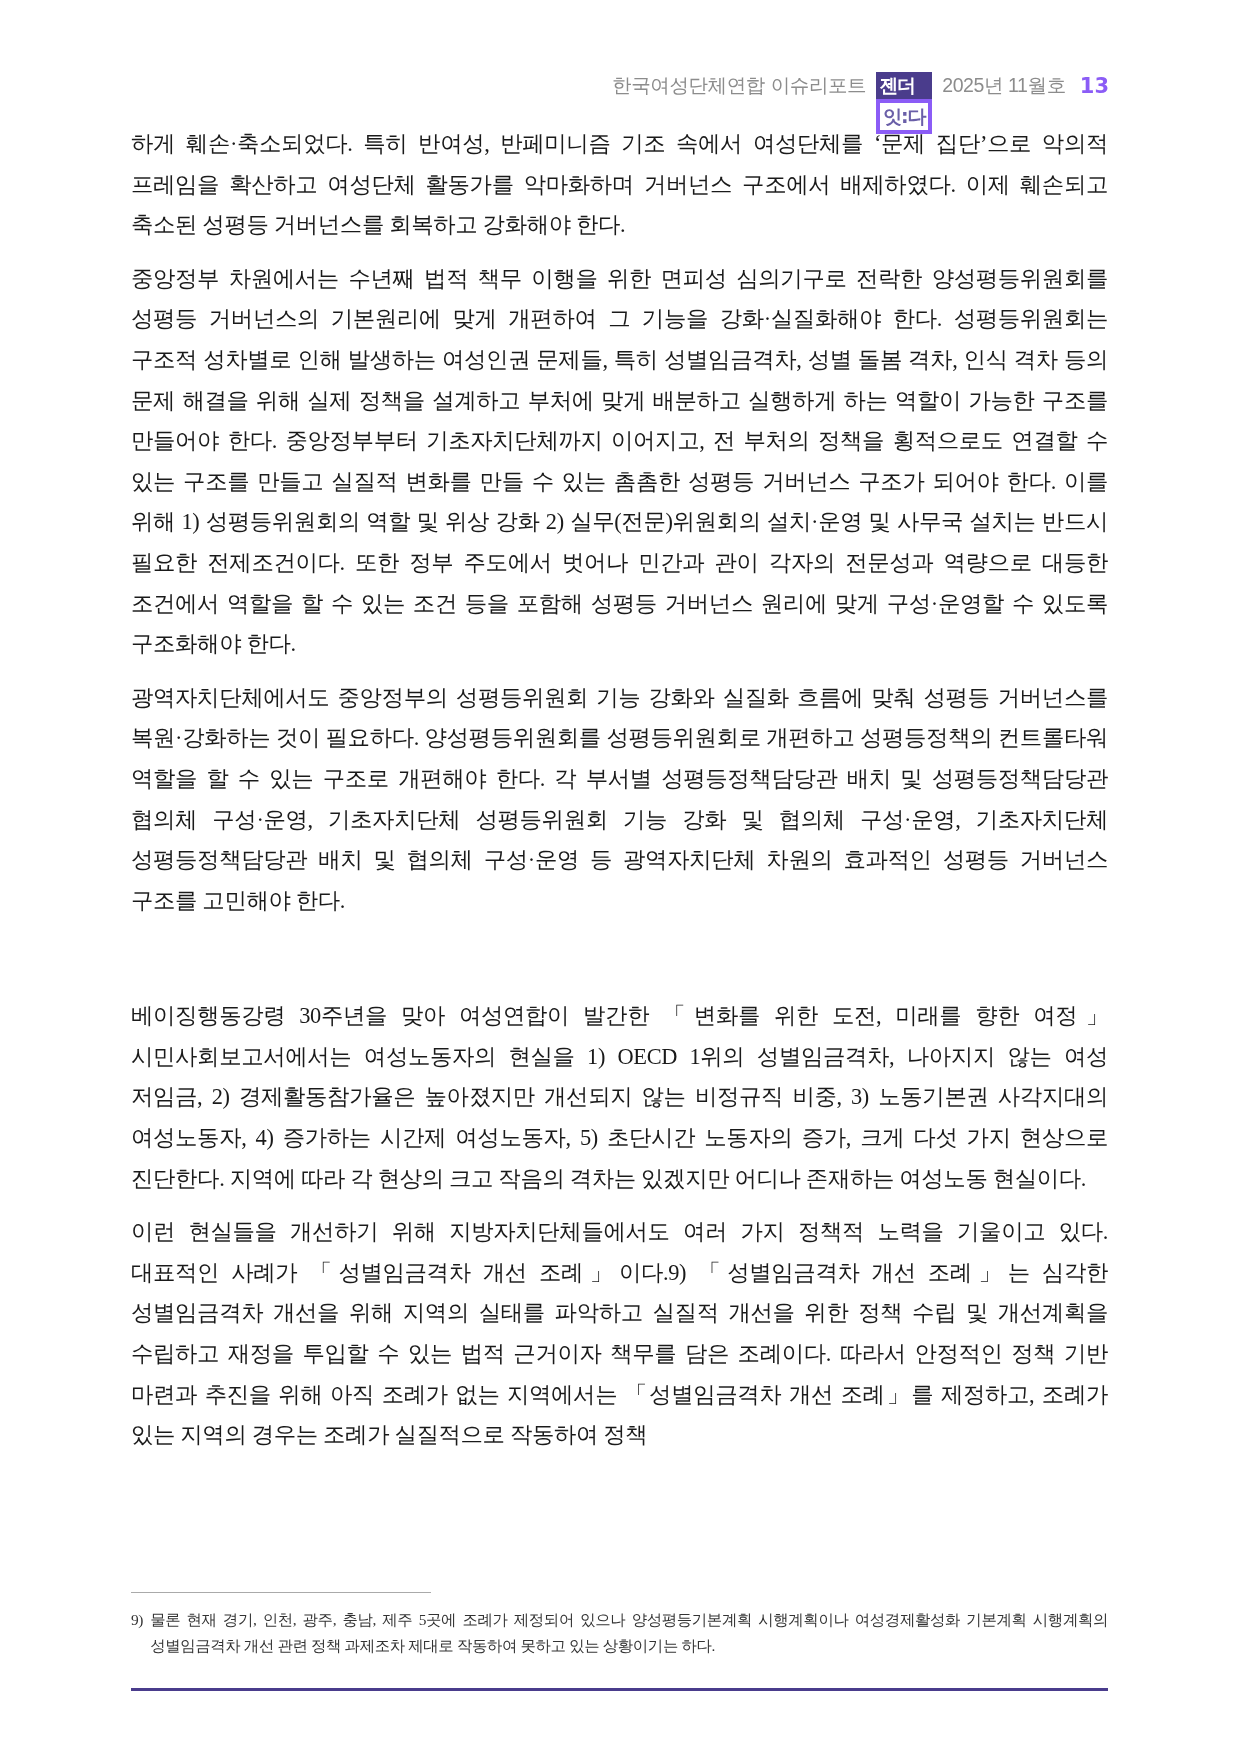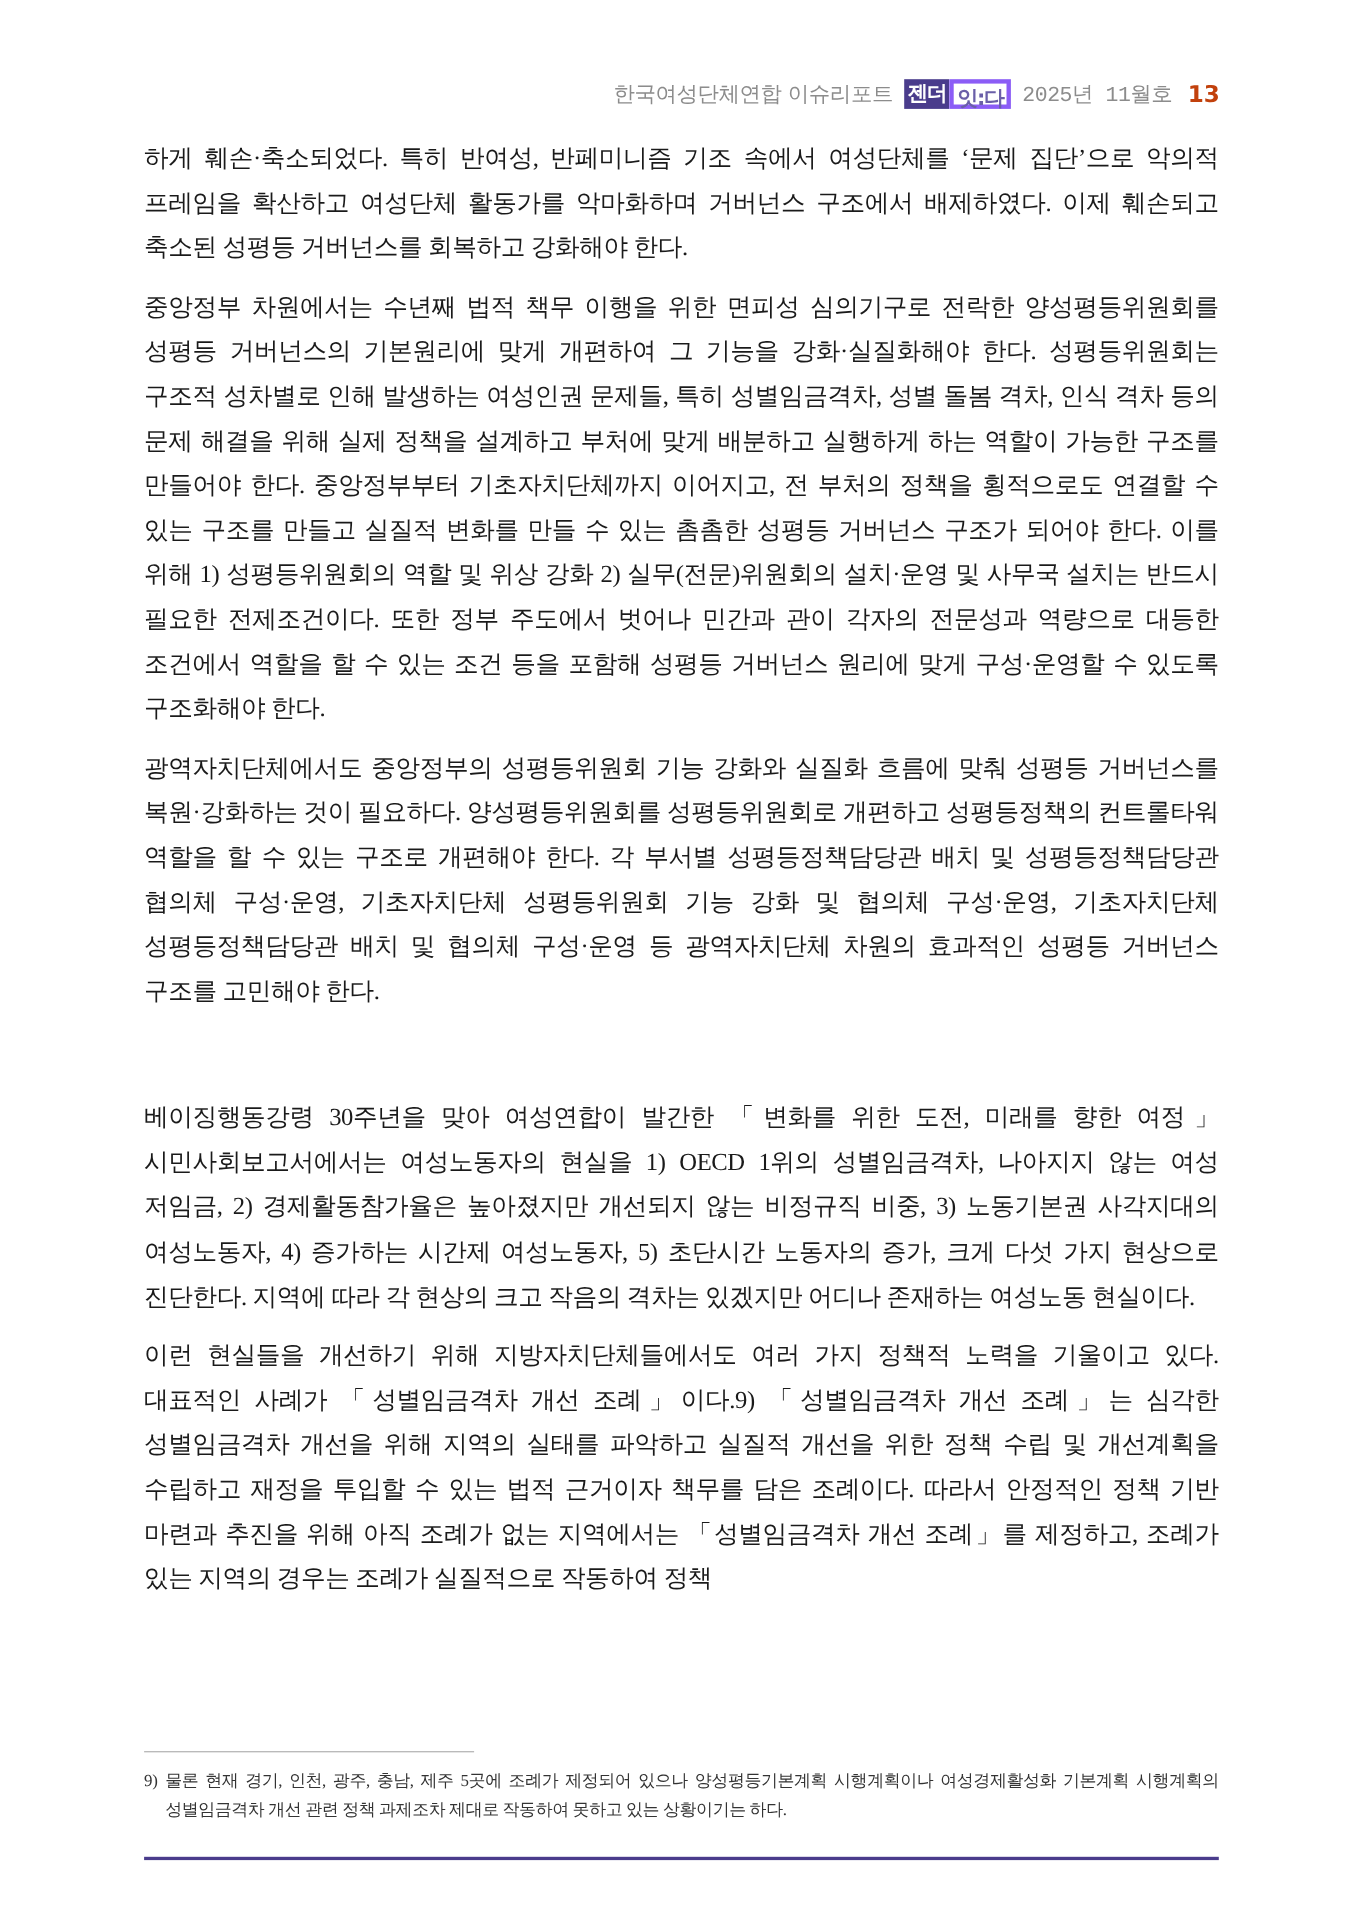--- a/index.html
+++ b/index.html
@@ -37,20 +37,21 @@
     color: #8c8c8c;
     letter-spacing: -0.4px;
     font-family: "DejaVu Sans", "Liberation Sans", sans-serif;
   }
   .logo {
     display: inline-flex;
     align-items: stretch;
     height: 27px;
     margin: 0 1px;
     font-family: "DejaVu Sans", "Liberation Sans", sans-serif;
+    flex-direction: column;
   }
   .logo-a {
     background: #4a3c8c;
     color: #ffffff;
     font-size: 19px;
     font-weight: 700;
     line-height: 27px;
     padding: 0 3px 0 3px;
     letter-spacing: -1.2px;
   }
@@ -62,25 +63,25 @@
     line-height: 27px;
     padding: 0 3px;
     letter-spacing: -1.2px;
     border: 4px solid #8b5cf6;
     box-sizing: border-box;
   }
   .rh-date {
     font-size: 19.5px;
     color: #8c8c8c;
     letter-spacing: -0.4px;
-    font-family: Liberation Mono, monospace;
+    font-family: Liberation Sans, sans-serif;
   }
   .rh-pageno {
     font-size: 21px;
-    color: #c2410c;
+    color: #8b5cf6;
     font-weight: 700;
     margin-left: 5px;
     font-family: "DejaVu Sans", "Liberation Sans", sans-serif;
   }
 
   
   .content {
     position: absolute;
     left: 131px;
     top: 124px;

